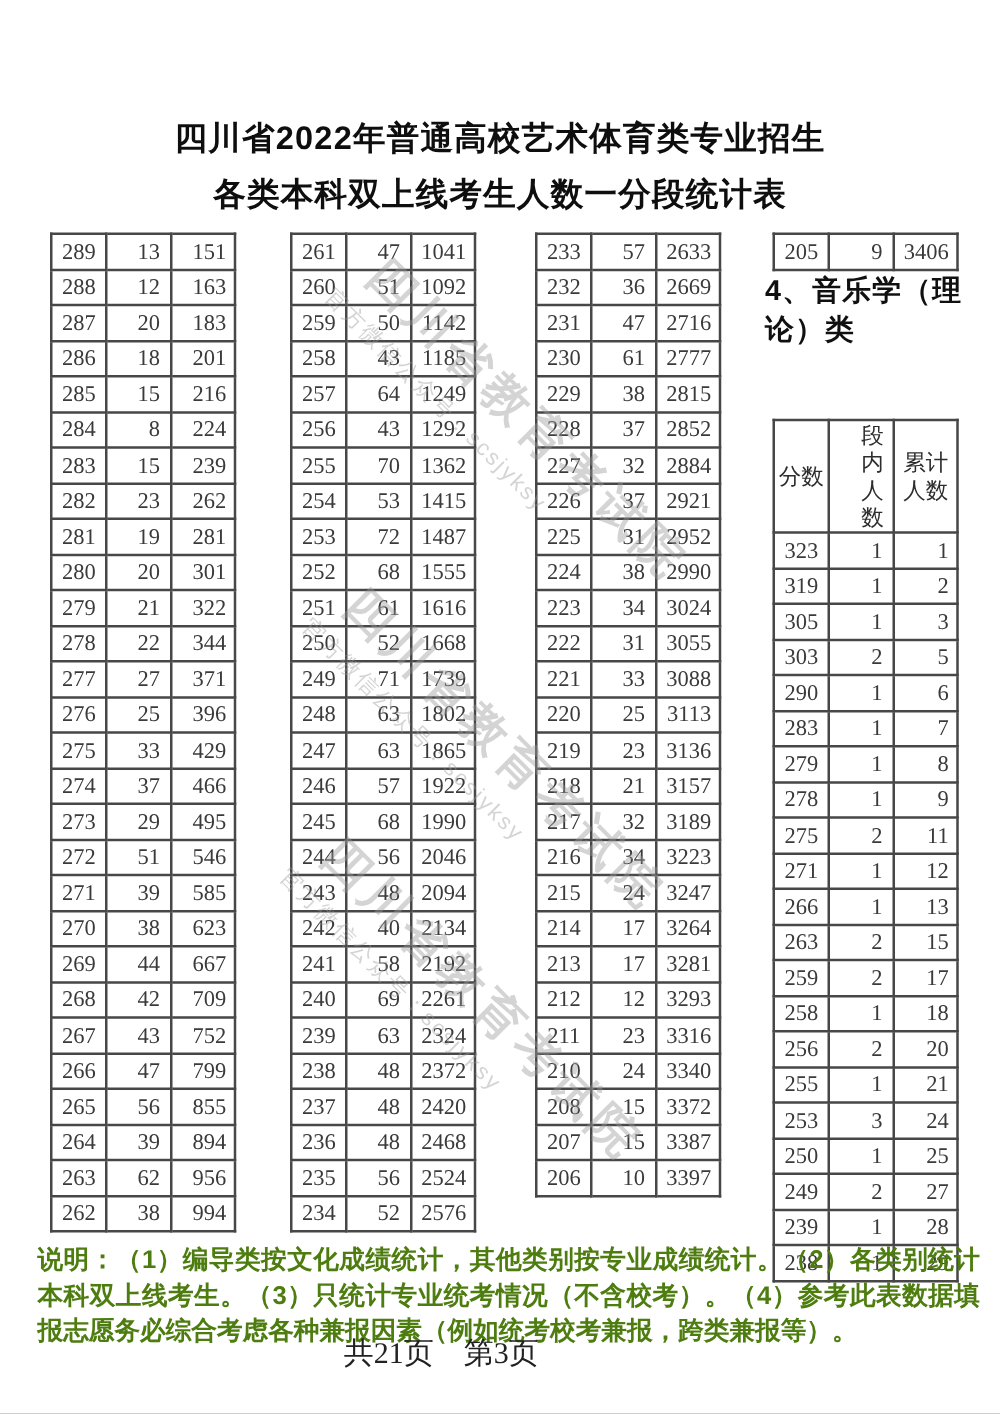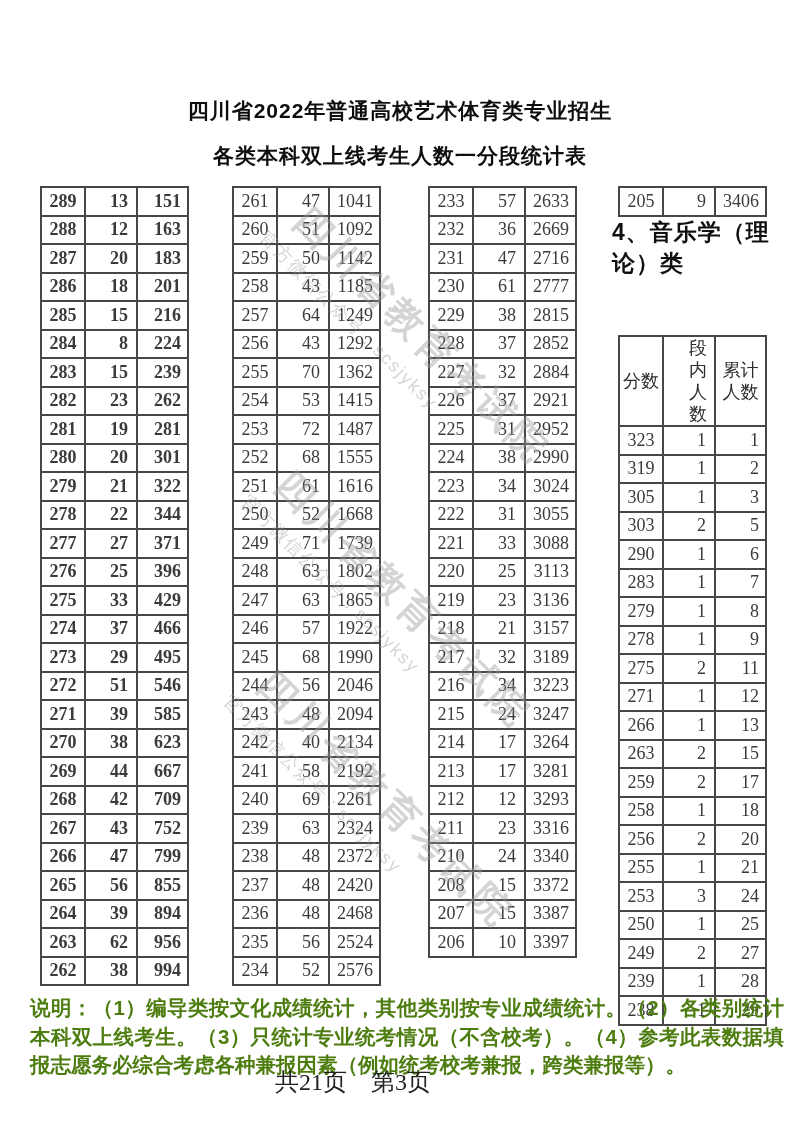--- a/index.html
+++ b/index.html
@@ -4,21 +4,21 @@
 <style>
   html,body { margin:0; padding:0; background:#888; }
   .page {
     position:relative; width:800px; height:1131px; margin:0 auto;
     background:#ffffff; overflow:hidden;
     font-family:"Liberation Sans","DejaVu Sans",sans-serif;
   }
   
   .doc-title {
     position:absolute; top:88px; left:0; width:800px;
-    text-align:center; font-weight:bold; font-size:21px; line-height:45px;
+    text-align:center; font-weight:bold; font-size:26px; line-height:45px;
     color:#0e0e0e; letter-spacing:1px;
   }
   
   .watermarks { position:absolute; inset:0; pointer-events:none; z-index:6; opacity:.42; }
   .wm { position:absolute; transform:rotate(45deg); transform-origin:0 0; color:#9a9a9a; white-space:nowrap; }
   .wm-big   { font-size:38px; letter-spacing:5px; font-weight:bold; }
   .wm-small { font-size:18px; letter-spacing:2px; margin-top:3px; margin-left:-12px; }
   
   table.seg {
     position:absolute; border-collapse:collapse; table-layout:fixed; width:147px;
@@ -33,21 +33,21 @@
   table.seg td.c1 { width:52px; text-align:right; padding-right:8px; }
   table.seg td.c2 { width:51px; text-align:right; padding-right:6px; }
   table.seg th {
     height:53px; font-family:"Liberation Sans","DejaVu Sans",sans-serif;
     font-weight:normal; font-size:18px; line-height:22px; color:#2d2d2d;
     white-space:normal; padding:0 3px;
   }
   table.seg th.h0 { width:44px; }
   table.seg th.h1 { width:52px;padding-left:21px; }
   table.seg th.h2 { width:51px; }
-  #tableA { left:40px;  top:186px;font-weight:bold; }
+  #tableA { left:40px;  top:186px; }
   #tableB { left:232px; top:186px;border-radius:29px; }
   #tableC { left:428px; top:186px; }
   #tableDtop  { left:618px; top:186px; }
   #tableDmain { left:618px; top:335px; }
   
   .section-heading {
     position:absolute; left:612px; top:217px; width:178px;
     font-size:23px; font-weight:bold; line-height:31px; color:#101010;
     letter-spacing:1px; z-index:3;
   }

